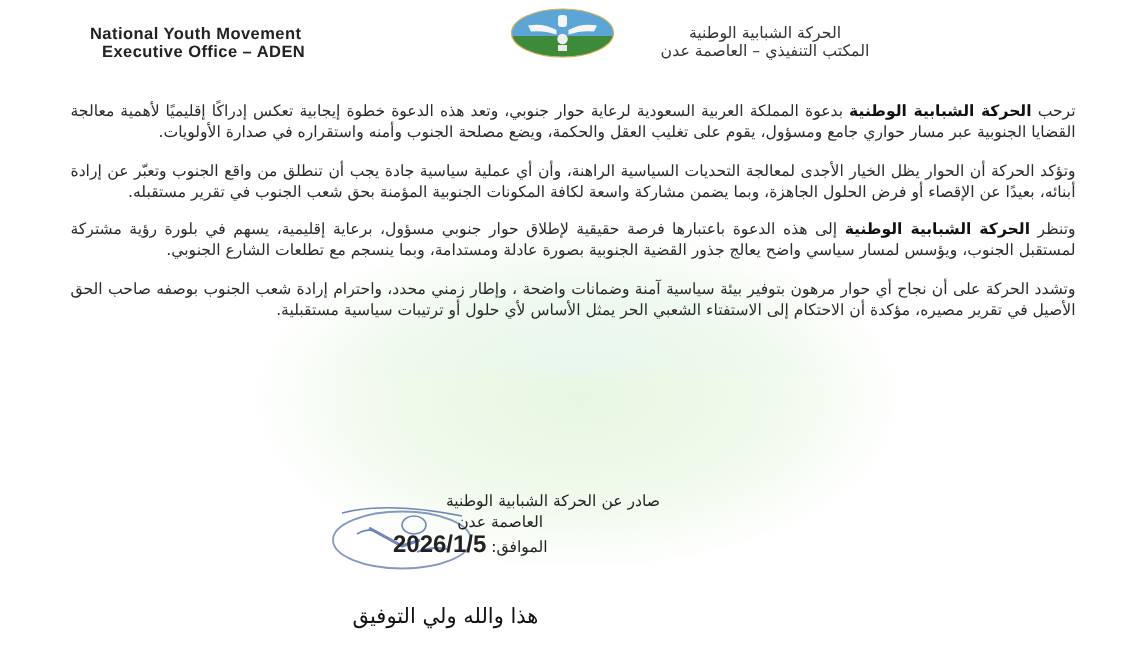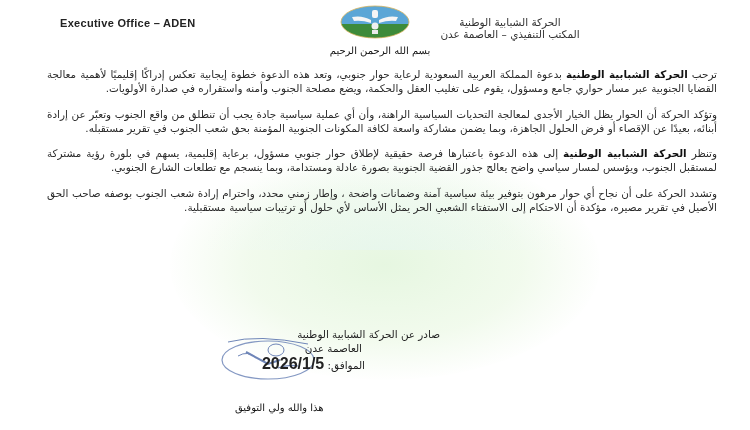--- a/index.html
+++ b/index.html
@@ -7,49 +7,50 @@
     .page { position: absolute; left: 0; top: 0; width: 750px; height: 430px; background: #fff; }
 
     
     .watermark { position: absolute; left: 170px; top: 150px; width: 430px; height: 230px; border-radius: 50%;
       background: radial-gradient(ellipse at center, rgba(210,240,200,0.55) 0%, rgba(225,245,215,0.45) 45%, rgba(255,255,255,0) 72%); }
     .watermark-top { position: absolute; left: 200px; top: 150px; width: 370px; height: 100px; border-radius: 50% 50% 0 0;
       background: radial-gradient(ellipse at 50% 100%, rgba(230,245,252,0.35) 0%, rgba(255,255,255,0) 70%); }
 
     
     .hdr-en { position: absolute; left: 60px; top: 17px; width: 180px; text-align: left; font-family: "Liberation Sans", sans-serif; font-weight: bold; font-size: 11px; line-height: 12px; color: #222; letter-spacing: 0.3px; }
-    .hdr-en div:nth-child(2) { padding-left: 8px; font-family: Liberation Serif, serif; }
+    .hdr-en div:nth-child(2) { padding-left: 8px; }
     .hdr-ar { position: absolute; right: 140px; top: 16px; width: 200px; direction: rtl; text-align: center; font-size: 10.5px; line-height: 12px; color: #333; }
     .logo { position: absolute; left: 340px; top: 5px; width: 70px; height: 34px; }
 
     .basmala { position: absolute; left: 320px; top: 45px; width: 120px; text-align: center; direction: rtl; font-family: "DejaVu Serif", serif; font-size: 10px; color: #111; }
 
     
     .body { position: absolute; left: 47px; top: 67px; width: 670px; direction: rtl; text-align: justify; font-size: 10.4px; line-height: 14.3px; color: #2a2a2a; }
     .para { margin: 0 0 11px 0; }
     .para b { font-weight: bold; color: #111; }
 
     
     .sign { position: absolute; left: 250px; top: 327px; width: 100px; direction: rtl; text-align: right; font-size: 10.4px; line-height: 14.5px; color: #222; }
     .sign .l1 { position:absolute; right:-90px; top:0; white-space:nowrap; }
     .sign .l2 { position:absolute; right:-12px; top:14px; white-space:nowrap; }
     .sign .l3 { position:absolute; right:-15px; top:30px; white-space:nowrap; }
     .sign .date { font-family: "Liberation Sans", sans-serif; font-weight: bold; font-size: 16px; }
-    .closing { position: absolute; left: 235px; top: 402px; direction: rtl; font-family: "DejaVu Serif", serif; font-size: 10px; color: #111; white-space: nowrap; }
+    .closing { position: absolute; left: 235px; top: 402px; direction: rtl; font-family: "DejaVu Serif", serif; font-size: 14px; color: #111; white-space: nowrap; }
     .stamp { position: absolute; left: 218px; top: 334px; width: 100px; height: 46px; }
   </style>
 </head>
 <body>
 
 <div class="page">
 
   <div class="watermark"></div>
   <div class="watermark-top"></div>
 
   <div class="hdr-en">
+    <div>National Youth Movement</div>
     <div>Executive Office – ADEN</div>
   </div>
 
   <svg class="logo" viewBox="0 0 70 34">
     <defs>
       <clipPath id="ov">
           <ellipse cx="35" cy="17" rx="34" ry="16"></ellipse>
         </clipPath>
     </defs>
     <g clip-path="url(#ov)">
@@ -65,21 +66,20 @@
 
     <circle cx="35" cy="21" r="3.5" fill="#f0f0f0"></circle>
     <rect x="32" y="25" width="6" height="4" fill="#eaeaea"></rect>
   </svg>
 
   <div class="hdr-ar">
     <div>الحركة الشبابية الوطنية</div>
     <div>المكتب التنفيذي – العاصمة عدن</div>
   </div>
 
-  <div class="basmala">بسم الله الرحمن الرحيم</div>
 
   <div class="body">
     <p class="para"><span>ترحب </span><b>الحركة الشبابية الوطنية</b><span> بدعوة المملكة العربية السعودية لرعاية حوار جنوبي، وتعد هذه الدعوة خطوة إيجابية تعكس إدراكًا إقليميًا لأهمية معالجة القضايا الجنوبية عبر مسار حواري جامع ومسؤول، يقوم على تغليب العقل والحكمة، ويضع مصلحة الجنوب وأمنه واستقراره في صدارة الأولويات.</span></p>
     <p class="para"><span>وتؤكد الحركة أن الحوار يظل الخيار الأجدى لمعالجة التحديات السياسية الراهنة، وأن أي عملية سياسية جادة يجب أن تنطلق من واقع الجنوب وتعبّر عن إرادة أبنائه، بعيدًا عن الإقصاء أو فرض الحلول الجاهزة، وبما يضمن مشاركة واسعة لكافة المكونات الجنوبية المؤمنة بحق شعب الجنوب في تقرير مستقبله.</span></p>
     <p class="para"><span>وتنظر </span><b>الحركة الشبابية الوطنية</b><span> إلى هذه الدعوة باعتبارها فرصة حقيقية لإطلاق حوار جنوبي مسؤول، برعاية إقليمية، يسهم في بلورة رؤية مشتركة لمستقبل الجنوب، ويؤسس لمسار سياسي واضح يعالج جذور القضية الجنوبية بصورة عادلة ومستدامة، وبما ينسجم مع تطلعات الشارع الجنوبي.</span></p>
     <p class="para"><span>وتشدد الحركة على أن نجاح أي حوار مرهون بتوفير بيئة سياسية آمنة وضمانات واضحة ، وإطار زمني محدد، واحترام إرادة شعب الجنوب بوصفه صاحب الحق الأصيل في تقرير مصيره، مؤكدة أن الاحتكام إلى الاستفتاء الشعبي الحر يمثل الأساس لأي حلول أو ترتيبات سياسية مستقبلية.</span></p>
   </div>
 
   <svg class="stamp" viewBox="0 0 100 46">
     <ellipse cx="50" cy="26" rx="46" ry="19" fill="none" stroke="#6f86b8" stroke-width="1.2" opacity="0.85"></ellipse>

